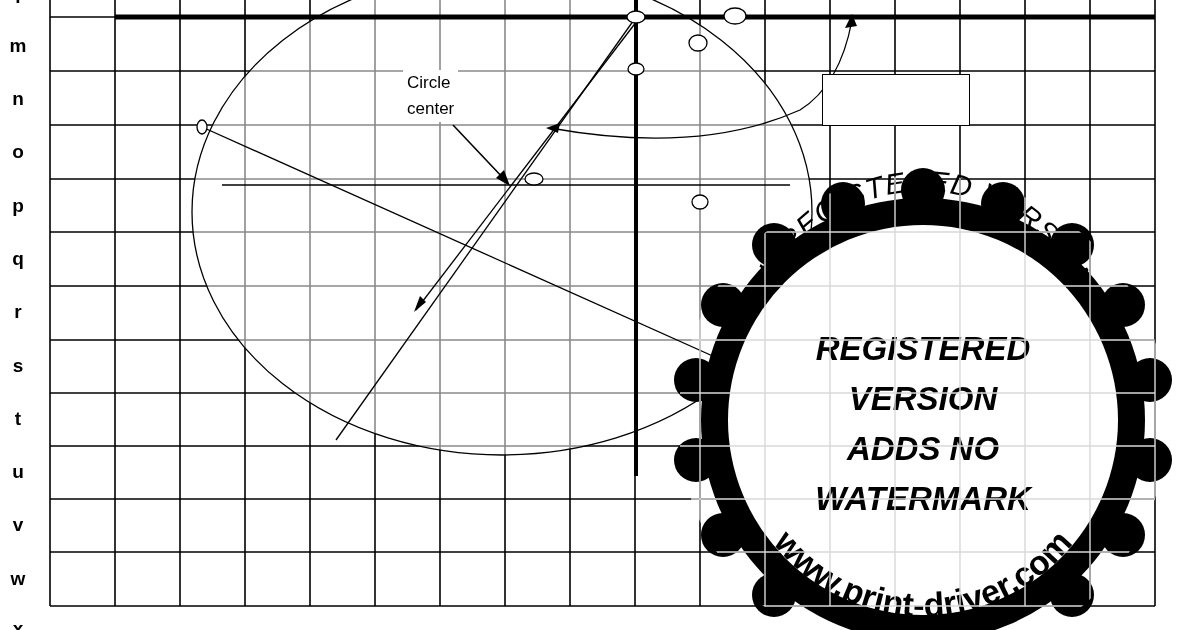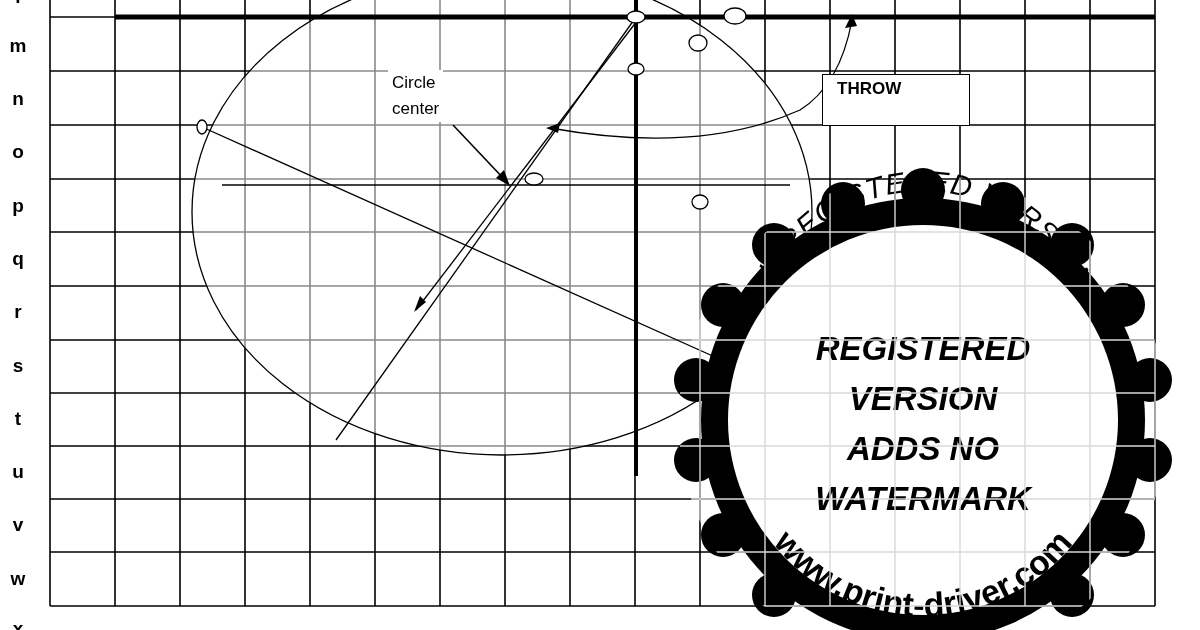--- a/index.html
+++ b/index.html
@@ -182,20 +182,19 @@
 <div class="row-label" style="top:195px;">p</div>
 <div class="row-label" style="top:248px;">q</div>
 <div class="row-label" style="top:301px;">r</div>
 <div class="row-label" style="top:355px;">s</div>
 <div class="row-label" style="top:408px;">t</div>
 <div class="row-label" style="top:461px;">u</div>
 <div class="row-label" style="top:514px;">v</div>
 <div class="row-label" style="top:568px;">w</div>
 <div class="row-label" style="top:618px;">x</div>
 
-<div class="callout" style="left:388px; top:70px;">
+<div class="callout" style="left:403px; top:70px;">
   <div>Circle</div>
   <div>center</div>
 </div>
 
 <div class="throw-box">
-  <div class="l1">THROW</div>
 </div>
 
 </body></html>

